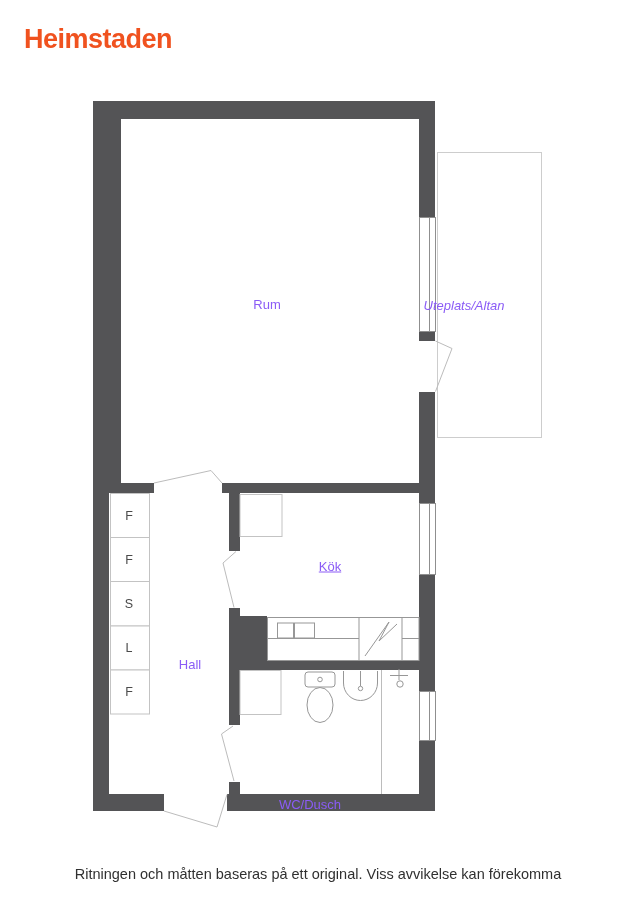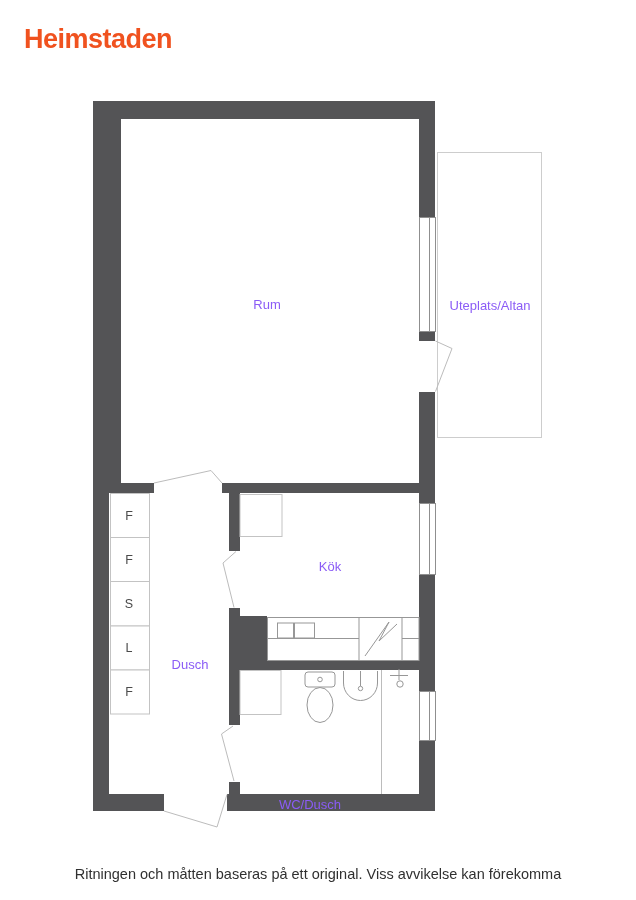--- a/index.html
+++ b/index.html
@@ -135,23 +135,23 @@
         <line x1="390" y1="675.5" x2="408" y2="675.5"></line>
         <line x1="399" y1="669" x2="399" y2="680"></line>
         <circle cx="400" cy="684" r="3.2"></circle>
       </g>
 
       <line x1="381.5" y1="670" x2="381.5" y2="794" stroke="#bcbcbc"></line>
     </g>
   </svg>
 
   <div class="room-label" style="left:267px;top:304px;">Rum</div>
-  <div class="room-label" style="left:490px;top:305px;">Uteplats/Altan</div>
-  <div class="room-label" style="left:330px;top:566px;">Kök</div>
-  <div class="room-label" style="left:190px;top:664px;">Dusch</div>
+  <div class="room-label" style="left:464px;top:305px;font-style:italic;">Uteplats/Altan</div>
+  <div class="room-label" style="left:330px;top:566px;text-decoration:underline;">Kök</div>
+  <div class="room-label" style="left:190px;top:664px;">Hall</div>
   <div class="room-label" style="left:310px;top:760px;margin-top:44px;">WC/Dusch</div>
 
   <div class="closet-letter" style="left:129px;top:516px;">F</div>
   <div class="closet-letter" style="left:129px;top:560px;">F</div>
   <div class="closet-letter" style="left:129px;top:604px;">S</div>
   <div class="closet-letter" style="left:129px;top:648px;">L</div>
   <div class="closet-letter" style="left:129px;top:692px;">F</div>
 
   <div class="disclaimer">Ritningen och måtten baseras på ett original. Viss avvikelse kan förekomma</div>
 

